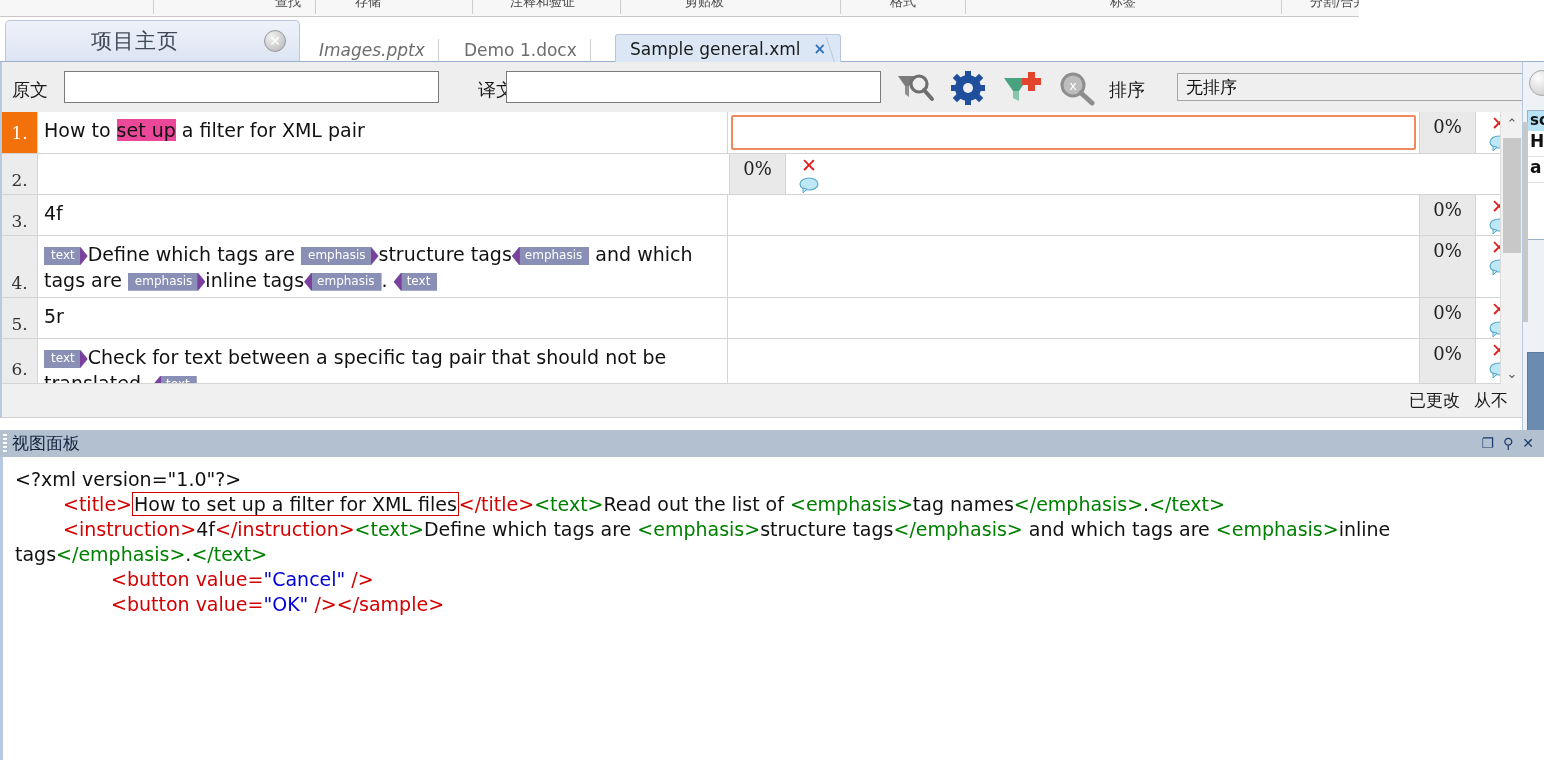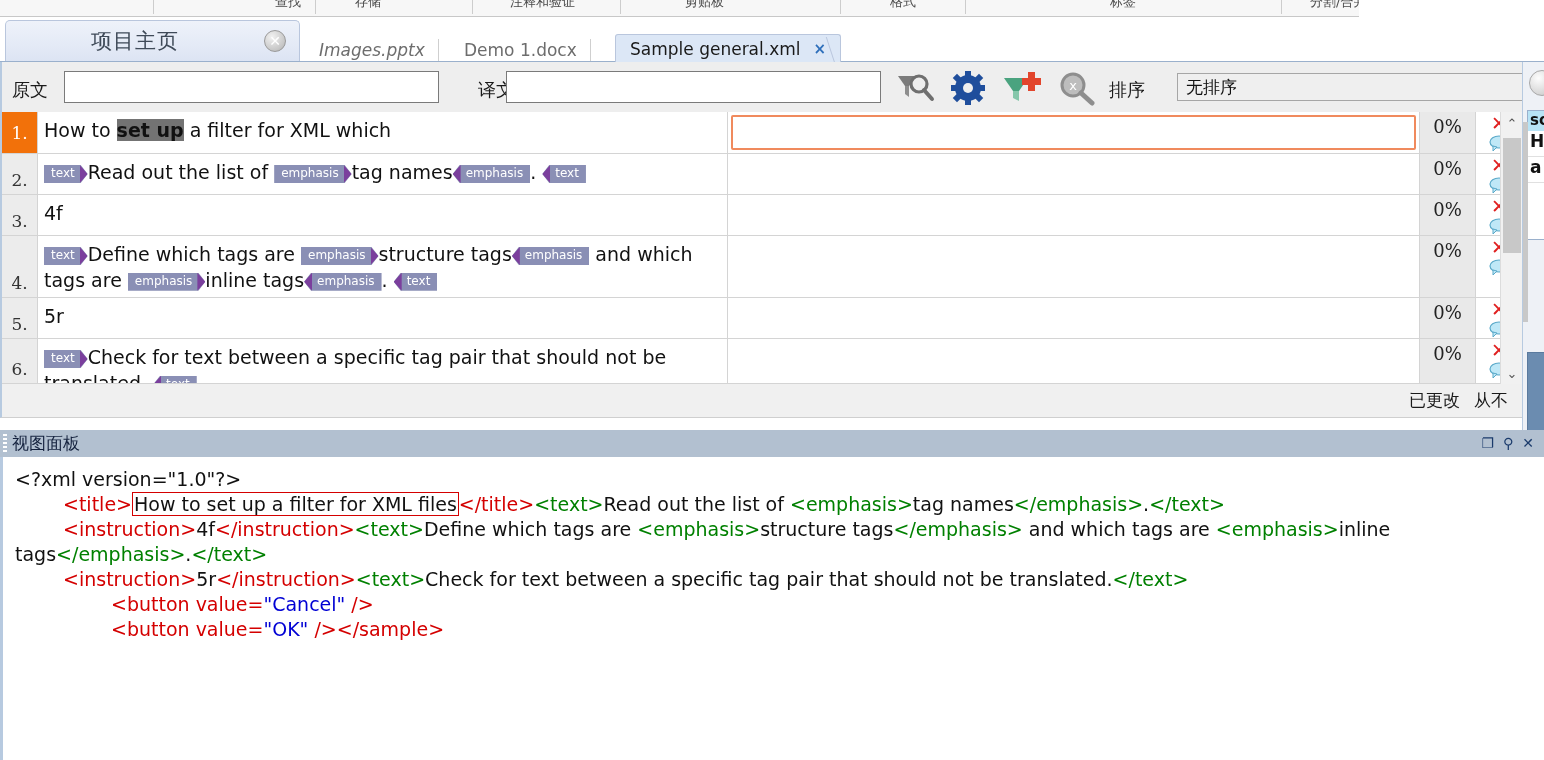--- a/index.html
+++ b/index.html
@@ -197,21 +197,21 @@
     font-family: "DejaVu Serif", serif;
   }
   .cell-stat {
     width: 46px; flex: 0 0 46px;
     display: flex; flex-direction: column; align-items: center;
     padding-top: 2px;
     gap: 2px;
   }
   .x-mark { color: #e02020; font-size: 19px; font-weight: bold; line-height: 1; }
 
-  .highlight { background: #737373; font-weight: bold; }
+  .highlight { background: #ec4899; }
 
   
   .chip {
     display: inline-block;
     background: #8a8fb5;
     color: #ffffff;
     font-size: 12px;
     padding: 1px 7px 2px 7px;
     font-family: "DejaVu Sans", sans-serif;
     vertical-align: 2px;
@@ -459,34 +459,33 @@
   <span class="fb-label" style="left:1107px;">排序</span>
   <div class="fb-select" style="left:1155px; width:366px;margin-left:20px;">
     <span>无排序</span>
     <span class="chev">⌄</span>
   </div>
 </div>
 
 <div class="grid" id="segment-grid">
     <div class="row" style="height: 42px;">
       <div class="cell-num active">1.</div>
-      <div class="cell-src"><span>How to </span><span class="highlight">set up</span><span> a filter for XML which</span></div>
+      <div class="cell-src"><span>How to </span><span class="highlight">set up</span><span> a filter for XML pair</span></div>
       <div class="cell-tgt focused"></div>
       <div class="cell-pct">0%</div>
       <div class="cell-stat">
         <span class="x-mark">✕</span>
         <span><svg width="22" height="16" viewBox="0 0 22 16">
             <ellipse cx="11" cy="7" rx="9" ry="6" fill="#bfe8f7" stroke="#5aa9c9" stroke-width="1.2"></ellipse>
             <polygon points="5,11 5,16 9,12" fill="#bfe8f7" stroke="#5aa9c9" stroke-width="1"></polygon>
           </svg></span>
       </div>
     </div>
     <div class="row" style="height: 41px;">
       <div class="cell-num">2.</div>
-      <div class="cell-src"><span class="chip open">text</span><span>Read out the list of </span><span class="chip open">emphasis</span><span>tag names</span><span class="chip close">emphasis</span><span>. </span><span class="chip close">text</span></div>
       <div class="cell-tgt"></div>
       <div class="cell-pct">0%</div>
       <div class="cell-stat">
         <span class="x-mark">✕</span>
         <span><svg width="22" height="16" viewBox="0 0 22 16">
             <ellipse cx="11" cy="7" rx="9" ry="6" fill="#bfe8f7" stroke="#5aa9c9" stroke-width="1.2"></ellipse>
             <polygon points="5,11 5,16 9,12" fill="#bfe8f7" stroke="#5aa9c9" stroke-width="1"></polygon>
           </svg></span>
       </div>
     </div>
@@ -574,17 +573,16 @@
         <span>❐</span>
         <span>⚲</span>
         <span>✕</span>
       </span>
   </div>
   <div class="vp-body" id="xml-view">
       <div class="xline"><span>&lt;?xml version="1.0"?&gt;</span></div>
       <div class="xline ind1"><span class="tag-red">&lt;title&gt;</span><span class="boxed">How to set up a filter for XML files</span><span class="tag-red">&lt;/title&gt;</span><span class="tag-green">&lt;text&gt;</span><span>Read out the list of </span><span class="tag-green">&lt;emphasis&gt;</span><span>tag names</span><span class="tag-green">&lt;/emphasis&gt;</span><span>.</span><span class="tag-green">&lt;/text&gt;</span></div>
       <div class="xline ind1"><span class="tag-red">&lt;instruction&gt;</span><span>4f</span><span class="tag-red">&lt;/instruction&gt;</span><span class="tag-green">&lt;text&gt;</span><span>Define which tags are </span><span class="tag-green">&lt;emphasis&gt;</span><span>structure tags</span><span class="tag-green">&lt;/emphasis&gt;</span><span> and which tags are </span><span class="tag-green">&lt;emphasis&gt;</span><span>inline</span></div>
       <div class="xline"><span>tags</span><span class="tag-green">&lt;/emphasis&gt;</span><span>.</span><span class="tag-green">&lt;/text&gt;</span></div>
-      <div class="xline ind1"><span class="tag-red">&lt;instruction&gt;</span><span>5r</span><span class="tag-red">&lt;/instruction&gt;</span><span class="tag-green">&lt;text&gt;</span><span>Check for text between a specific tag pair that should not be translated.</span><span class="tag-green">&lt;/text&gt;</span></div>
       <div class="xline ind2"><span class="tag-red">&lt;button value=</span><span class="attr-blue">"Cancel"</span><span class="tag-red"> /&gt;</span></div>
       <div class="xline ind2"><span class="tag-red">&lt;button value=</span><span class="attr-blue">"OK"</span><span class="tag-red"> /&gt;</span><span class="tag-red">&lt;/sample&gt;</span></div>
     </div>
 </div>
 
 </body></html>

